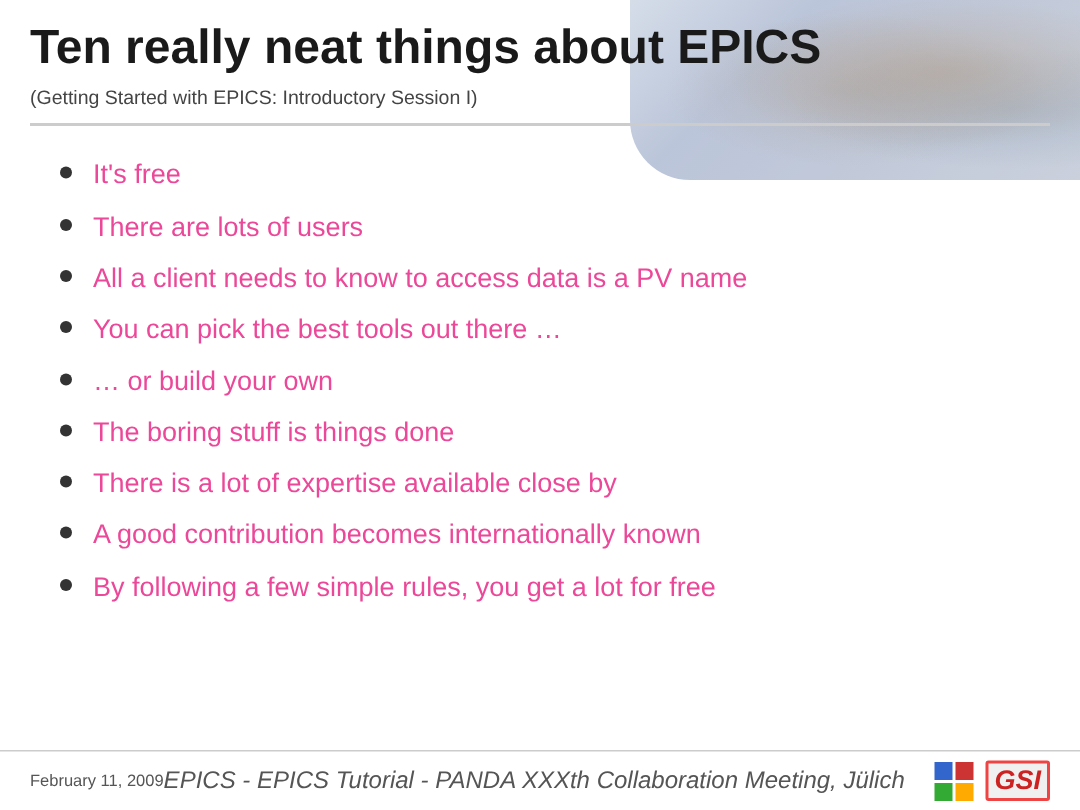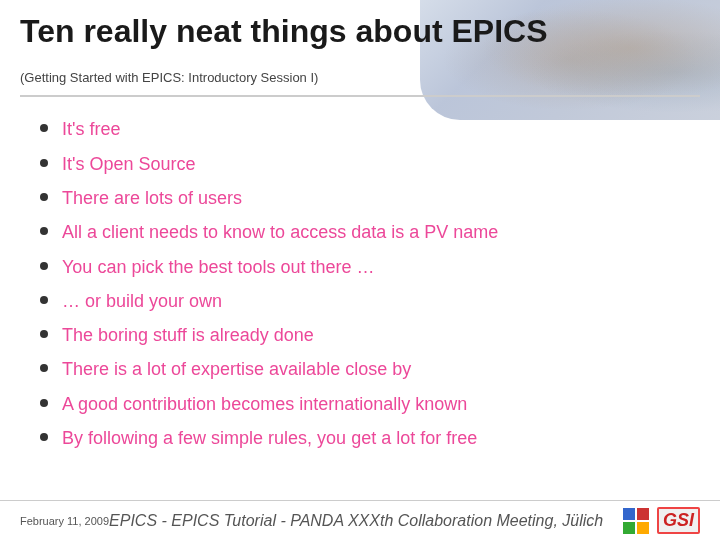--- a/index.html
+++ b/index.html
@@ -60,21 +60,21 @@
     .main-title {
       font-size: 32px;
       font-weight: bold;
       color: #1a1a1a;
       line-height: 1.2;
     }
 
     .subtitle {
       font-size: 13px;
       color: #444444;
-      margin-top: 20px;
+      margin-top: 7px;
     }
 
     
     .divider {
       position: relative;
       z-index: 1;
       height: 2px;
       background: #cccccc;
       margin: 6px 20px;
     }
@@ -185,41 +185,37 @@
   <div class="divider"></div>
 
   <div class="content">
     <ul class="bullet-list" id="bullet-list">
     <li>
           <div class="bullet-dot"></div>
           <span>It's free</span>
         </li>
         <li>
           <div class="bullet-dot"></div>
-          <span>It's Open Source</span>
-        </li>
-        <li>
-          <div class="bullet-dot"></div>
           <span>There are lots of users</span>
         </li>
         <li>
           <div class="bullet-dot"></div>
           <span>All a client needs to know to access data is a PV name</span>
         </li>
         <li>
           <div class="bullet-dot"></div>
           <span>You can pick the best tools out there …</span>
         </li>
         <li>
           <div class="bullet-dot"></div>
           <span>… or build your own</span>
         </li>
         <li>
           <div class="bullet-dot"></div>
-          <span>The boring stuff is already done</span>
+          <span>The boring stuff is things done</span>
         </li>
         <li>
           <div class="bullet-dot"></div>
           <span>There is a lot of expertise available close by</span>
         </li>
         <li>
           <div class="bullet-dot"></div>
           <span>A good contribution becomes internationally known</span>
         </li>
         <li>

